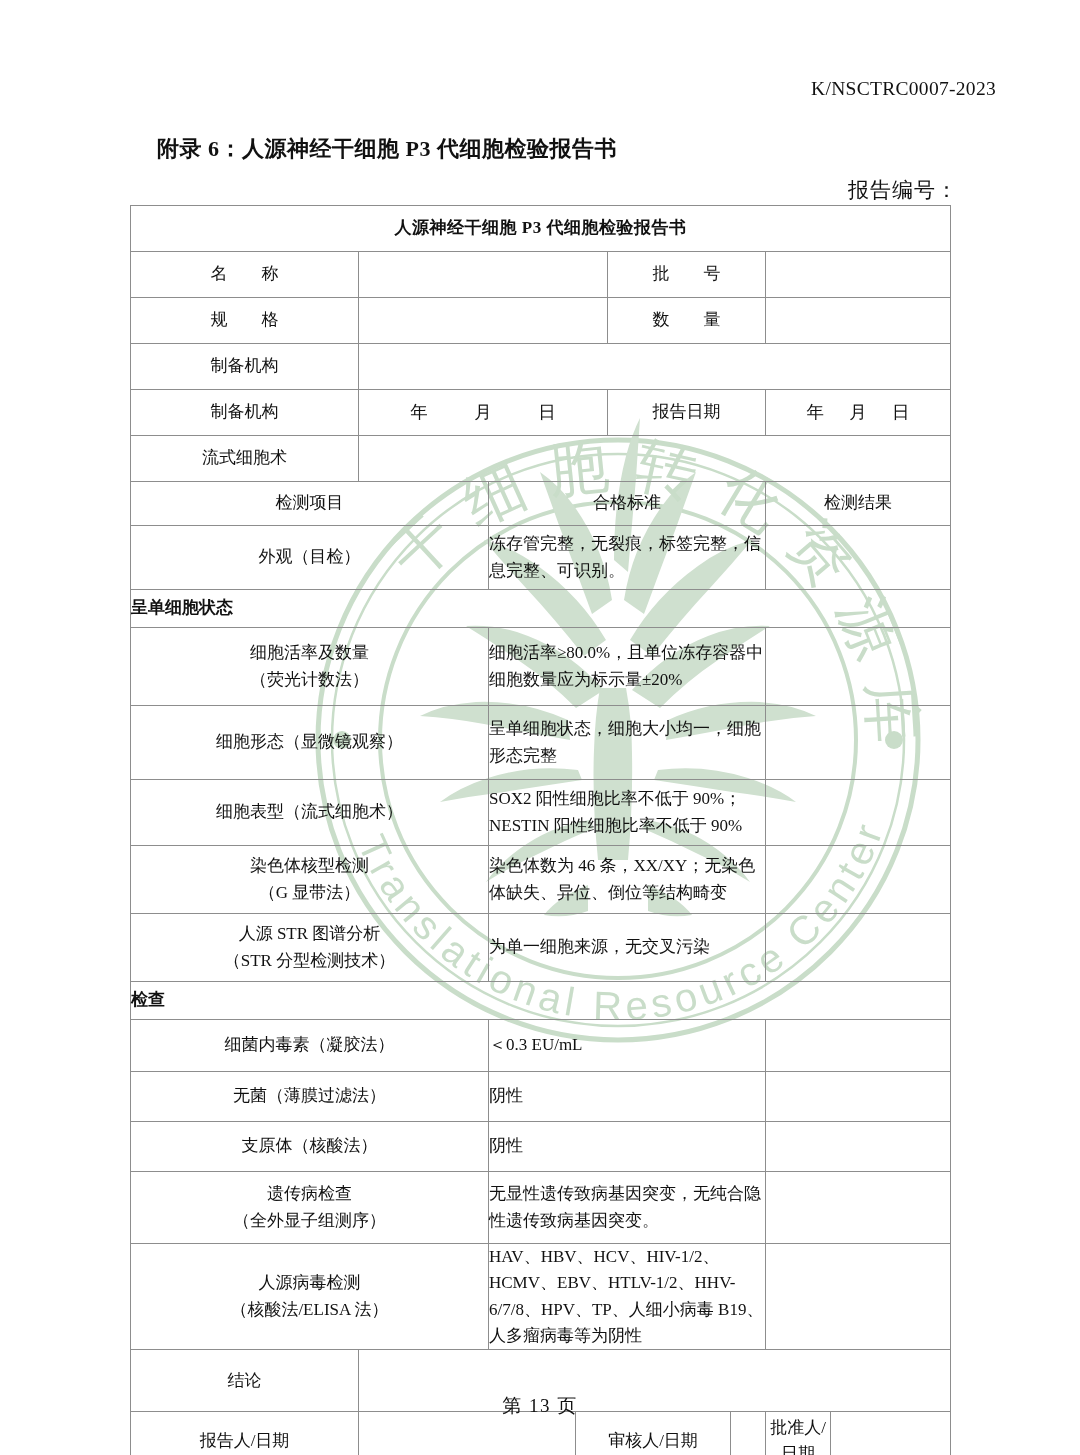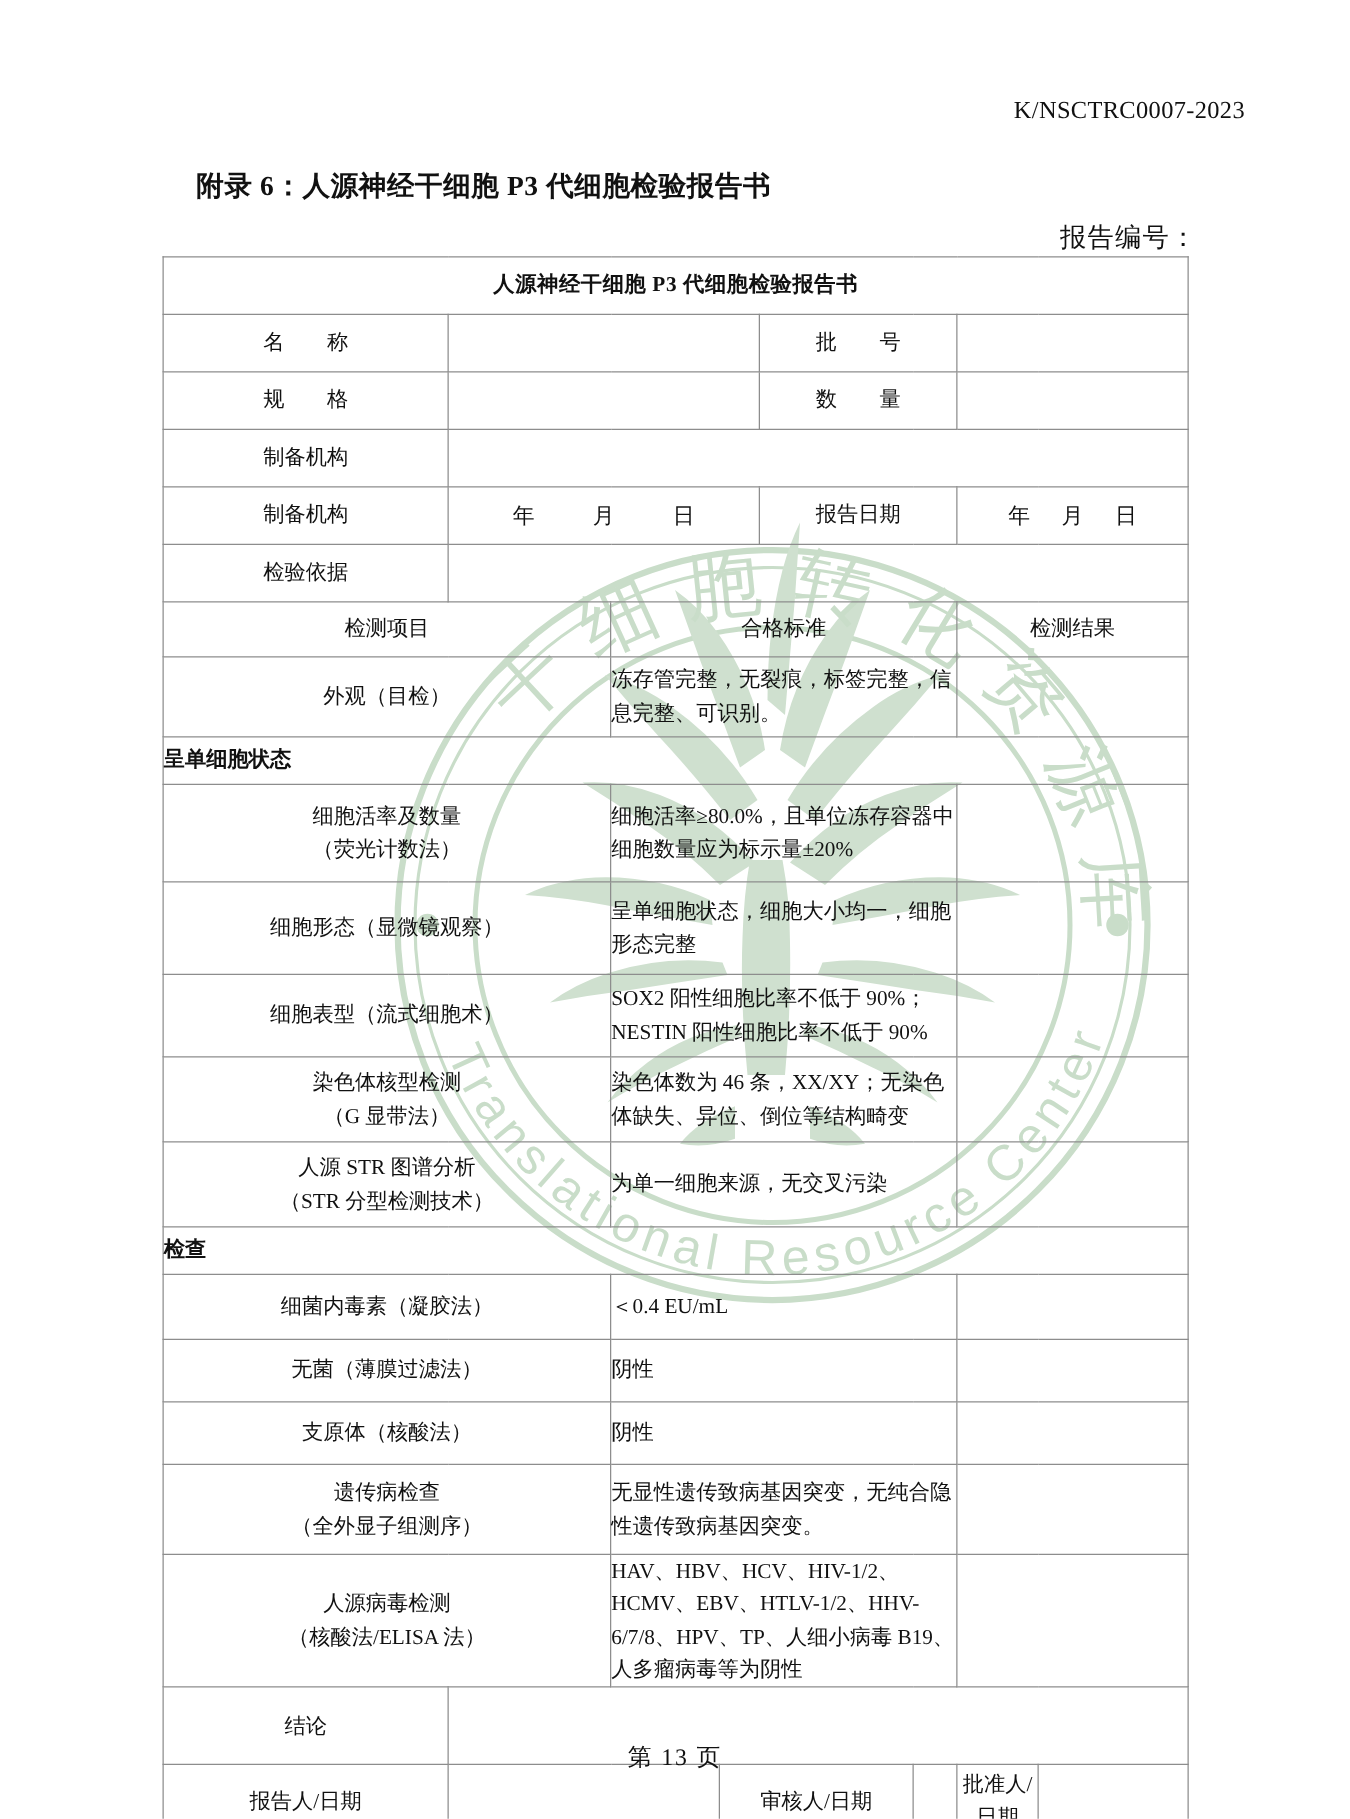--- a/index.html
+++ b/index.html
@@ -250,21 +250,21 @@
       <td colspan="2">
         <div class="ymd">
           <span>年</span>
           <span>月</span>
           <span>日</span>
         </div>
       </td>
     </tr>
 
     <tr>
-      <td colspan="2" class="lbl cell-h">检验依据</td>
+      <td colspan="2" class="lbl cell-h">流式细胞术</td>
       <td colspan="7" class="pad"></td>
     </tr>
 
     <tr>
       <td colspan="3" class="colhdr">检测项目</td>
       <td colspan="4" class="colhdr">合格标准</td>
       <td colspan="2" class="colhdr">检测结果</td>
     </tr>
 
     <tr>
@@ -322,21 +322,21 @@
     </tr>
 
     <tr>
       <td colspan="9" class="section-hdr">检查</td>
     </tr>
 
     <tr>
       <td colspan="3" class="item" style="height:52px">
         <div>细菌内毒素（凝胶法）</div>
       </td>
-      <td colspan="4" class="std">＜0.4 EU/mL</td>
+      <td colspan="4" class="std">＜0.3 EU/mL</td>
       <td colspan="2"></td>
     </tr>
 
     <tr>
       <td colspan="3" class="item" style="height:50px">
         <div>无菌（薄膜过滤法）</div>
       </td>
       <td colspan="4" class="std">阴性</td>
       <td colspan="2"></td>
     </tr>

